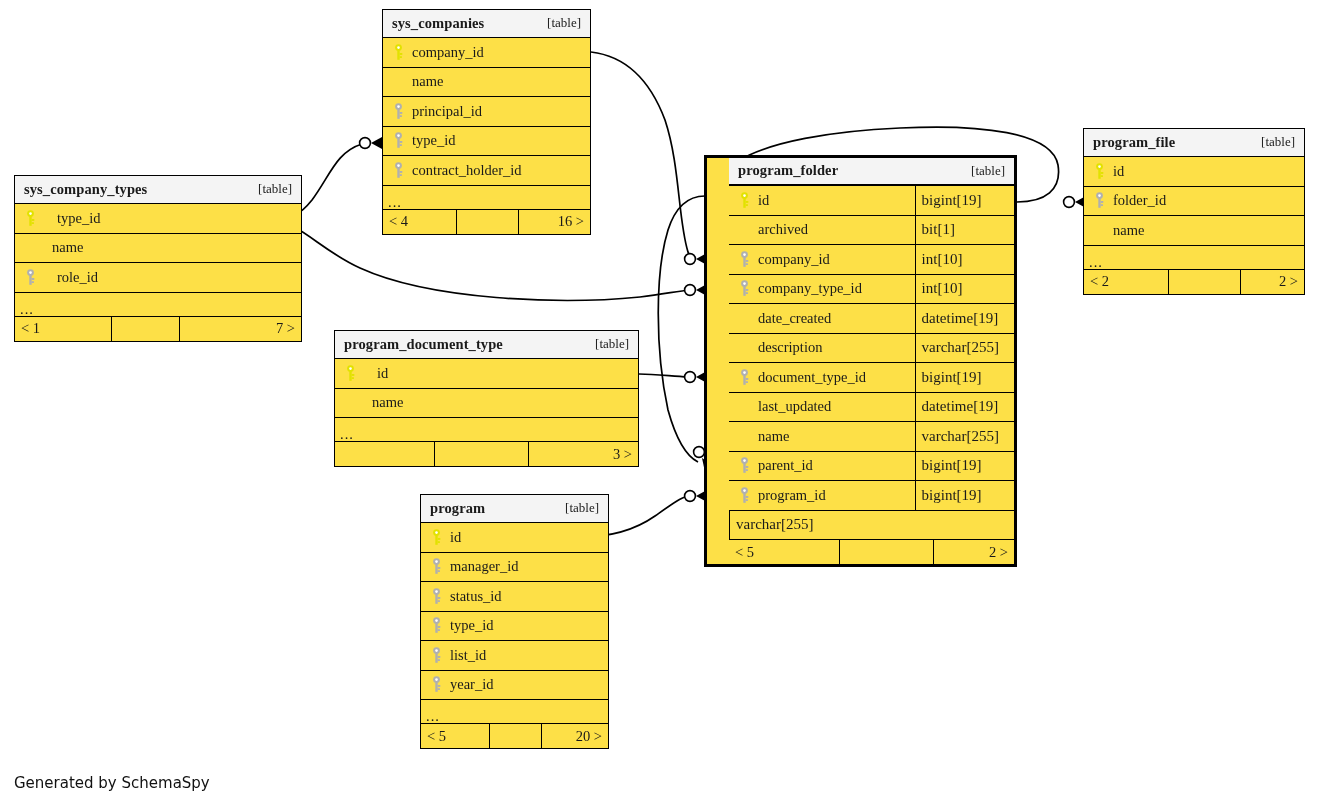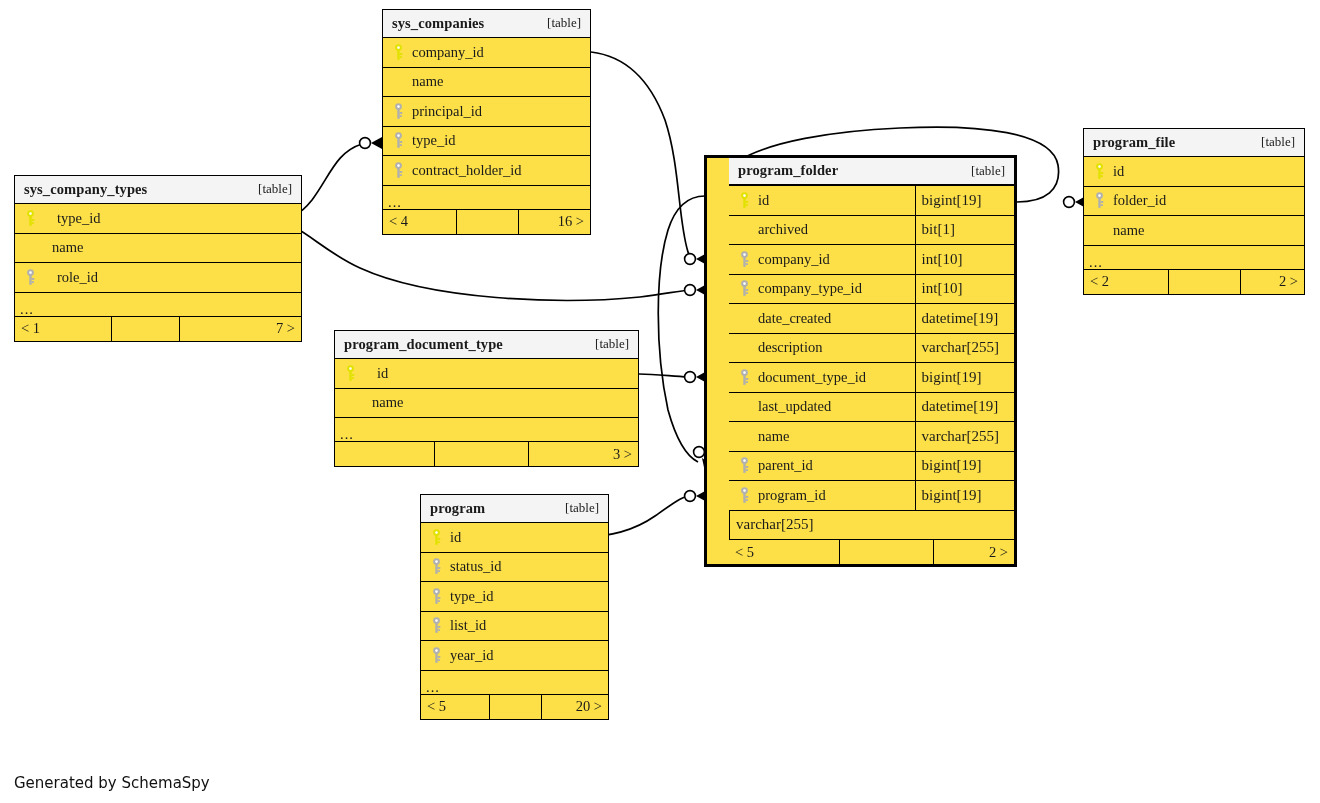--- a/index.html
+++ b/index.html
@@ -360,20 +360,34 @@
           <div class="col-name" style="width:189px">
             <span class="keyslot">
               <svg width="11" height="17" viewBox="0 0 11 17">
                 <circle cx="5.5" cy="3.6" r="3.4" fill="#b0b0b0"></circle>
                 <circle cx="5.5" cy="3.6" r="1.3" fill="#ffffff"></circle>
                 <rect x="4.3" y="6.2" width="2.4" height="9.6" fill="#b0b0b0"></rect>
                 <rect x="6.7" y="9.0" width="2.6" height="1.9" fill="#b0b0b0"></rect>
                 <rect x="6.7" y="12.2" width="2.2" height="1.8" fill="#b0b0b0"></rect>
               </svg>
             </span>
+            <span class="colname-text">manager_id</span>
+          </div>
+        </div>
+        <div class="tbl-row">
+          <div class="col-name" style="width:189px">
+            <span class="keyslot">
+              <svg width="11" height="17" viewBox="0 0 11 17">
+                <circle cx="5.5" cy="3.6" r="3.4" fill="#b0b0b0"></circle>
+                <circle cx="5.5" cy="3.6" r="1.3" fill="#ffffff"></circle>
+                <rect x="4.3" y="6.2" width="2.4" height="9.6" fill="#b0b0b0"></rect>
+                <rect x="6.7" y="9.0" width="2.6" height="1.9" fill="#b0b0b0"></rect>
+                <rect x="6.7" y="12.2" width="2.2" height="1.8" fill="#b0b0b0"></rect>
+              </svg>
+            </span>
             <span class="colname-text">status_id</span>
           </div>
         </div>
         <div class="tbl-row">
           <div class="col-name" style="width:189px">
             <span class="keyslot">
               <svg width="11" height="17" viewBox="0 0 11 17">
                 <circle cx="5.5" cy="3.6" r="3.4" fill="#b0b0b0"></circle>
                 <circle cx="5.5" cy="3.6" r="1.3" fill="#ffffff"></circle>
                 <rect x="4.3" y="6.2" width="2.4" height="9.6" fill="#b0b0b0"></rect>

